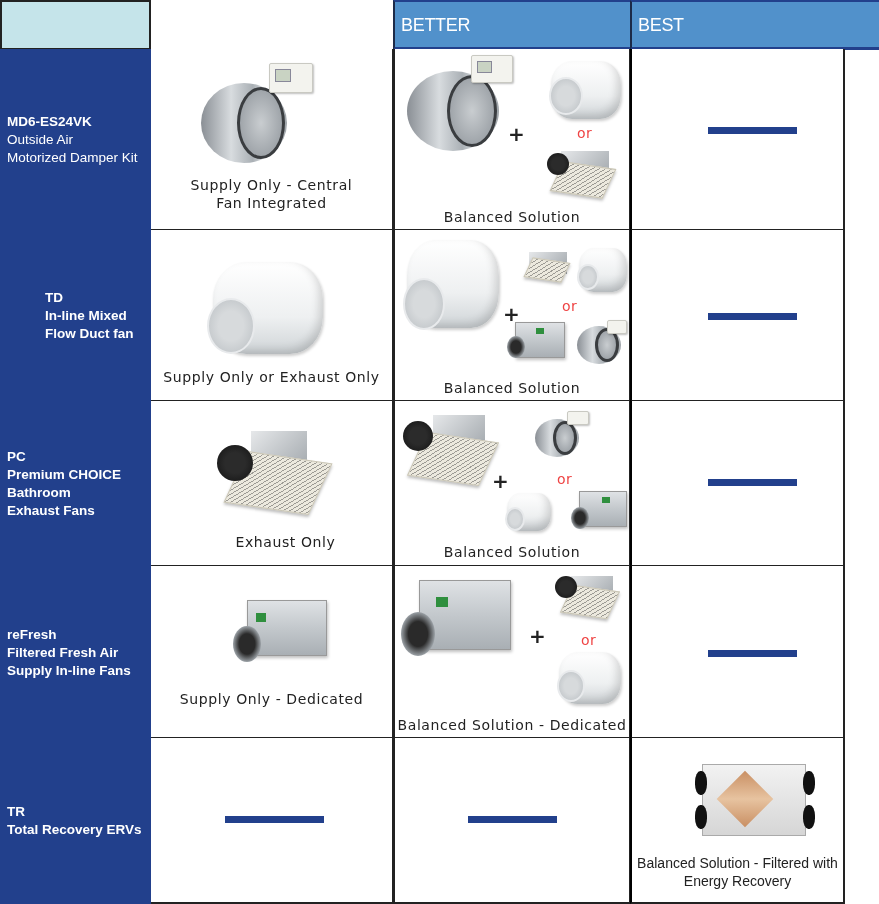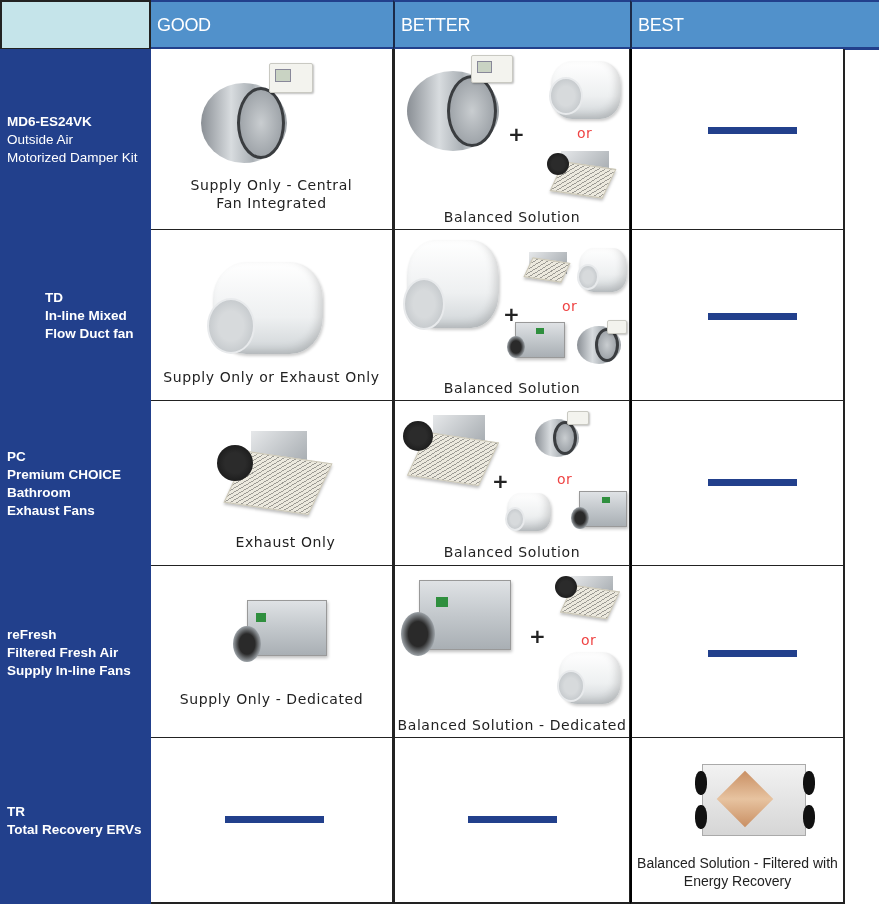--- a/index.html
+++ b/index.html
@@ -52,21 +52,20 @@
   .erv-box { background: linear-gradient(180deg, #f2f2f2, #d6d6d6); border: 1px solid #aaa; }
   .erv-core { position: absolute; background: linear-gradient(135deg, #c98f63, #e7c3a0, #c98f63); transform: rotate(45deg); }
   .erv-port { position: absolute; background: #111; border-radius: 45%; }
 </style>
 </head>
 <body>
 
 <div class="grid">
 
   <div class="cell corner"></div>
-  <div class="cell hdr good">GOOD</div>
   <div class="cell hdr better">BETTER</div>
   <div class="cell hdr best">BEST</div>
 
   <div class="cell rowlabel light" style="top:49px;height:182px;">
     <div>
       <div class="code">MD6-ES24VK</div>
       <div class="sub">Outside Air</div>
       <div class="sub">Motorized Damper Kit</div>
     </div>
   </div>

